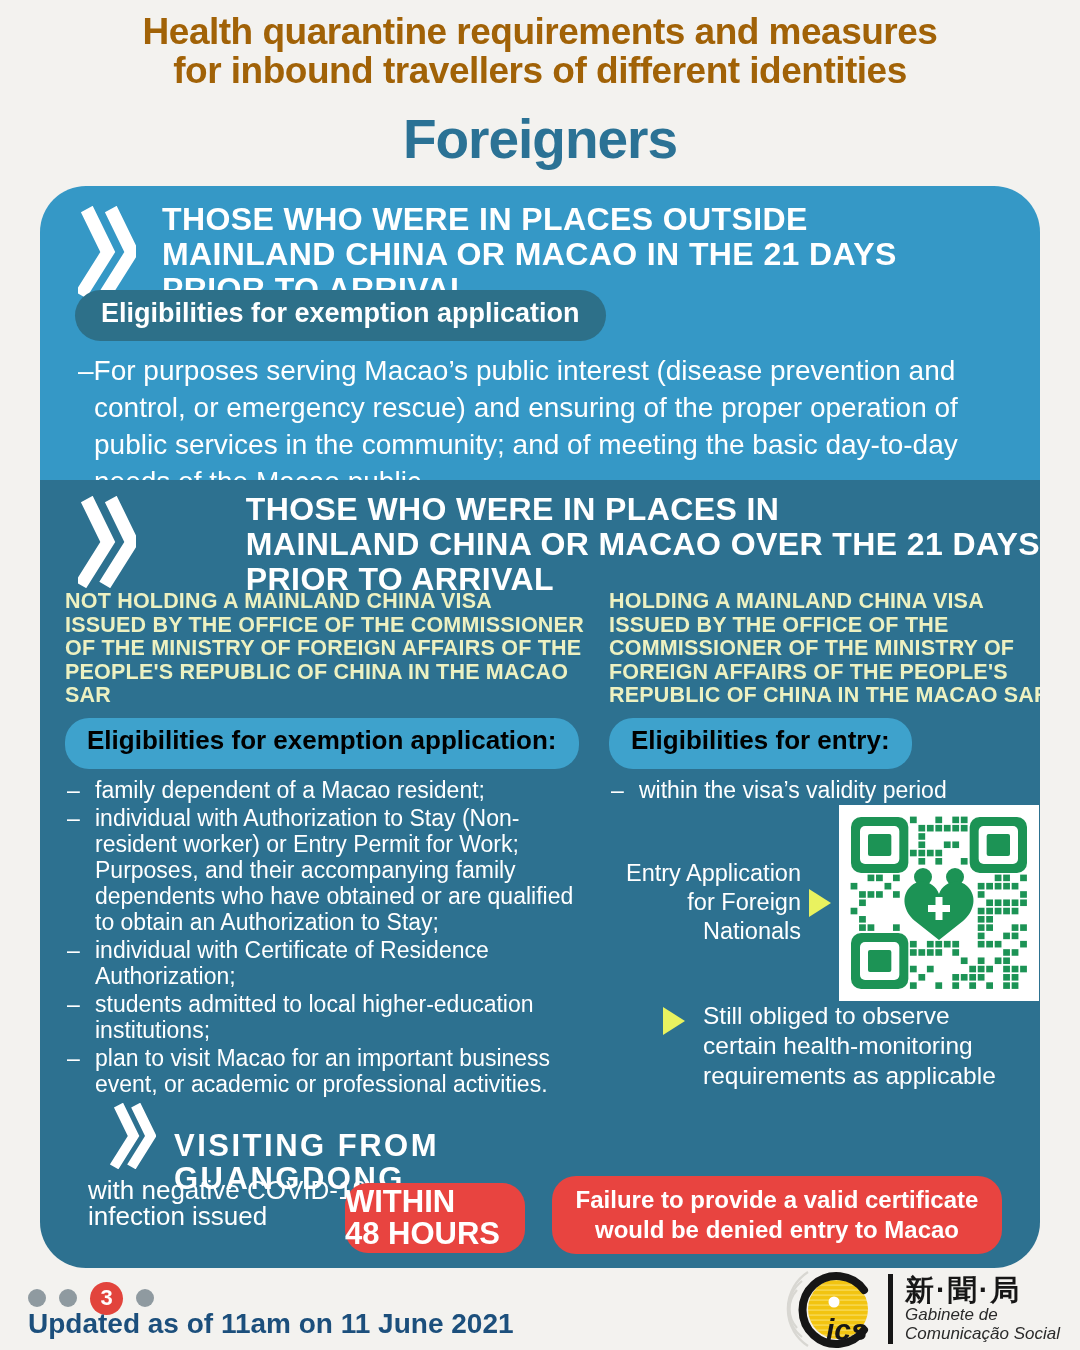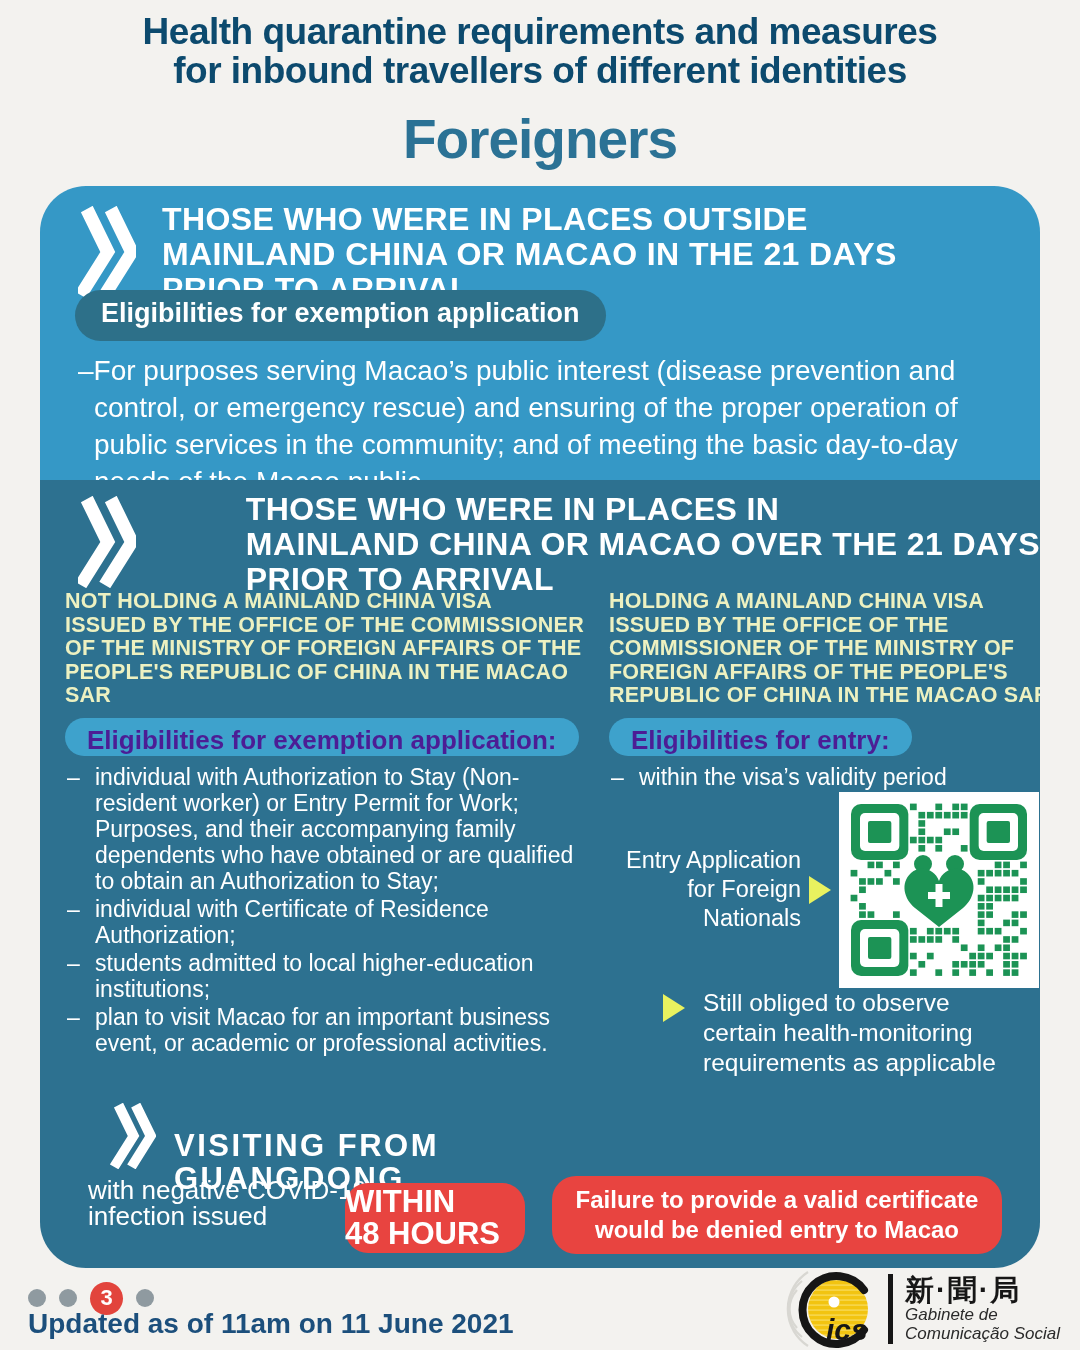--- a/index.html
+++ b/index.html
@@ -4,21 +4,21 @@
 <style>
   html,body{margin:0;padding:0;}
   body{
     width:1080px;height:1350px;position:relative;overflow:hidden;
     background:#f3f2ef;
     font-family:"Liberation Sans",sans-serif;
     -webkit-font-smoothing:antialiased;
   }
   
   .header{position:absolute;top:12px;left:0;width:1080px;text-align:center;}
-  .title-line{display:block;color:#0c4a6e;font-weight:800;font-size:37px;line-height:39px;letter-spacing:-0.5px;}
+  .title-line{display:block;color:#a16207;font-weight:800;font-size:37px;line-height:39px;letter-spacing:-0.5px;}
   .foreigners{display:block;color:#2b7295;font-weight:800;font-size:55px;line-height:82px;margin-top:8px;letter-spacing:-1px;}
 
   
   .card{position:absolute;left:40px;top:186px;width:1000px;height:1082px;border-radius:46px;overflow:hidden;}
   .sec1{position:absolute;top:0;left:0;right:0;height:294px;background:#3598c6;}
   .sec2{position:absolute;top:294px;left:0;right:0;bottom:0;background:#2d7190;}
 
   .sec-head{position:absolute;display:flex;gap:26px;align-items:flex-start;}
   .sec1 .sec-head{top:16px;left:38px;}
   .chev{flex:0 0 auto;margin-top:4px;}
@@ -32,22 +32,22 @@
   .sec1-body::before{content:"–";}
 
   .sec2-head{position:absolute;top:306px;left:38px;display:flex;gap:26px;align-items:flex-start;}
 
   
   .cols{position:absolute;top:404px;left:25px;width:960px;display:flex;}
   .col-left{width:530px;flex:0 0 auto;}
   .col-right{flex:1 1 auto;padding-left:14px;}
   .ycol-head{color:#edf1c1;font-weight:800;font-size:21.5px;line-height:23.5px;letter-spacing:0.2px;}
   .ycol-head span{display:block;white-space:nowrap;}
-  .pill-light{display:inline-block;background:#3ea2cc;color:#4c1d95;border-radius:24px;
-    font-size:26px;font-weight:800;padding:7px 22px 0;margin-top:10px;white-space:nowrap;}
+  .pill-light{display:inline-block;background:#3ea2cc;color:#000000;border-radius:24px;
+    font-size:26px;font-weight:800;padding:7px 22px 13px;margin-top:10px;white-space:nowrap;}
   .bullets{list-style:none;margin:8px 0 0 0;padding:0;color:#fff;font-size:23px;line-height:26px;}
   .bullets li{position:relative;padding-left:30px;margin:0 0 2px 0;}
   .bullets li::before{content:"–";position:absolute;left:2px;}
   .single-bullet{margin-top:8px;}
 
   
   .qr-row{display:flex;align-items:center;margin-left:-14px;margin-top:2px;}
   .qr-label{width:206px;text-align:right;color:#fff;font-size:23.5px;line-height:29px;}
   .tri{width:0;height:0;border-left:22px solid #e9f25f;border-top:14px solid transparent;
     border-bottom:14px solid transparent;margin:0 8px;flex:0 0 auto;}
@@ -134,20 +134,21 @@
     <div class="col-left">
       <div class="ycol-head">
         <span>NOT HOLDING A MAINLAND CHINA VISA</span>
         <span>ISSUED BY THE OFFICE OF THE COMMISSIONER</span>
         <span>OF THE MINISTRY OF FOREIGN AFFAIRS OF THE</span>
         <span>PEOPLE'S REPUBLIC OF CHINA IN THE MACAO</span>
         <span>SAR</span>
       </div>
       <div class="pill-light">Eligibilities for exemption application:</div>
       <ul class="bullets">
+        <li>family dependent of a Macao resident;</li>
         <li>individual with Authorization to Stay (Non-resident worker) or Entry Permit for Work; Purposes, and their accompanying family dependents who have obtained or are qualified to obtain an Authorization to Stay;</li>
         <li>individual with Certificate of Residence Authorization;</li>
         <li>students admitted to local higher-education institutions;</li>
         <li>plan to visit Macao for an important business event, or academic or professional activities.</li>
       </ul>
     </div>
 
     <div class="col-right">
       <div class="ycol-head">
         <span>HOLDING A MAINLAND CHINA VISA</span>

